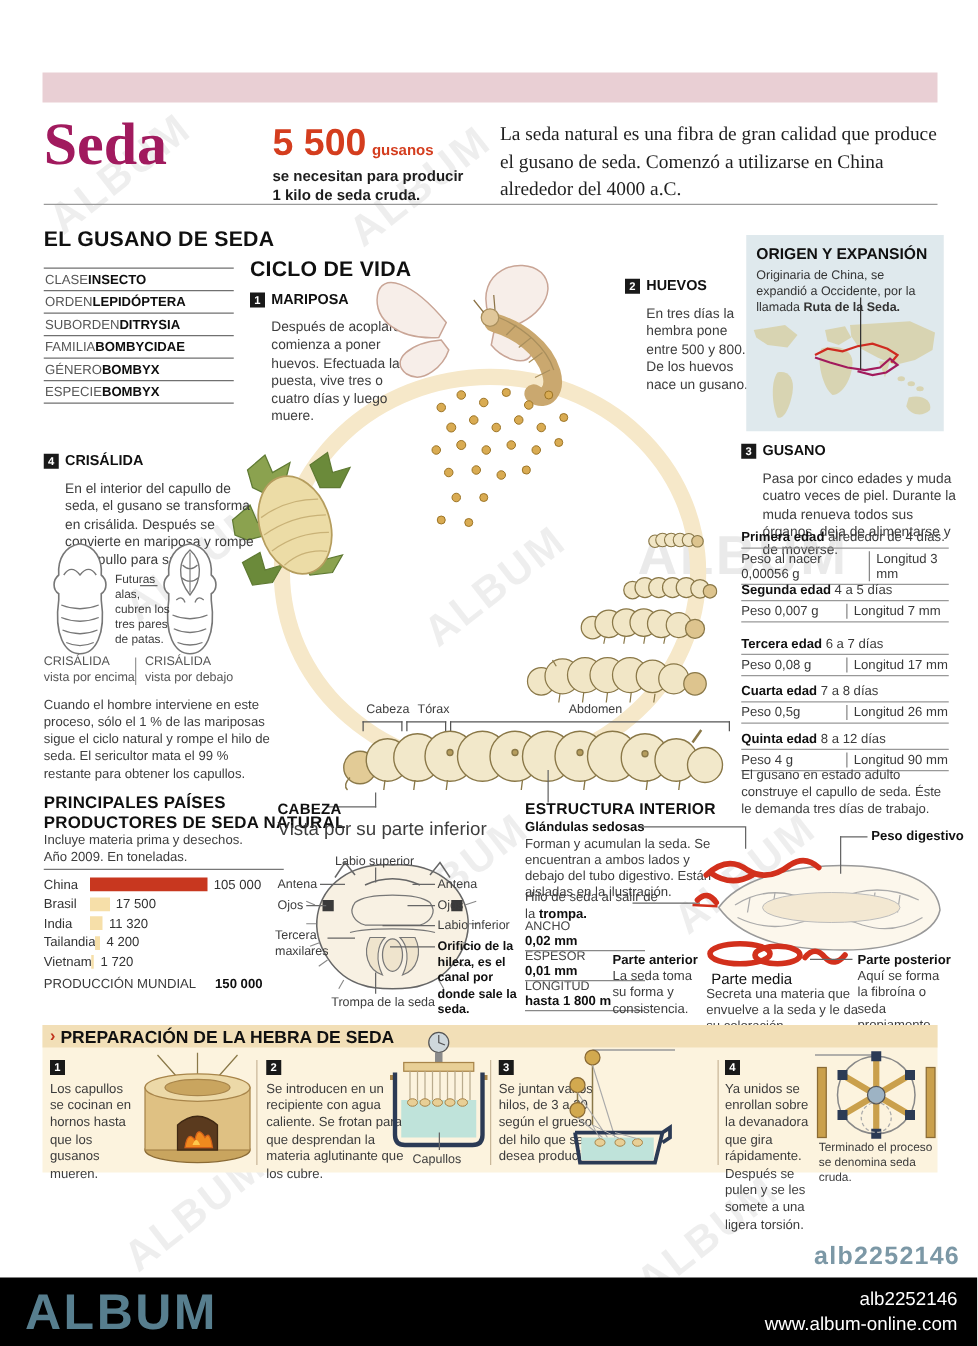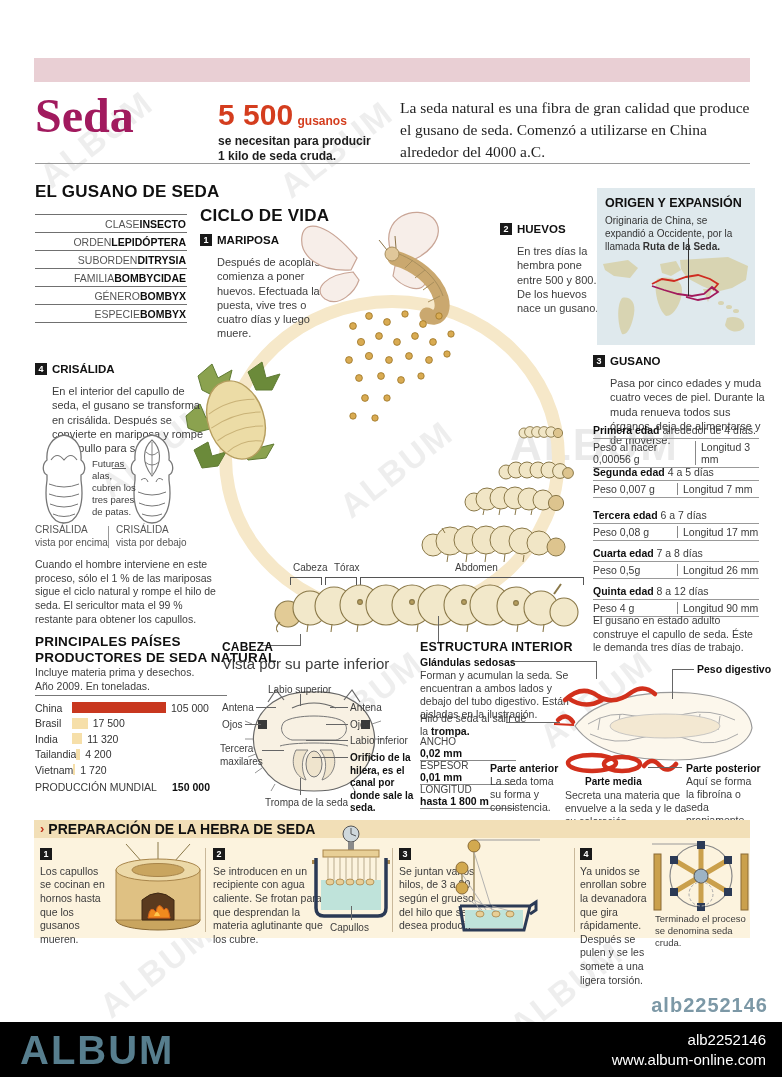--- a/index.html
+++ b/index.html
@@ -9,21 +9,21 @@
   .wm{position:absolute;color:#9a9a9a;opacity:.16;font-weight:bold;letter-spacing:2px;
       transform:rotate(-38deg);pointer-events:none;white-space:nowrap}
   .rule{position:absolute;border-top:1px solid #9a9a9a}
   .ln{position:absolute;background:#666}
   .sec-title{position:absolute;font-weight:bold;color:#101010;letter-spacing:.2px}
   .badge{display:inline-block;background:#191919;color:#fff;font-size:9px;font-weight:bold;
          width:12px;height:12px;line-height:12px;text-align:center;vertical-align:top}
   .step-title{font-weight:bold;font-size:11.5px;color:#101010;margin-left:5px;vertical-align:top}
   .bt{font-size:11px;line-height:1.3;color:#3d3d3d}
   .tax{position:absolute;width:152px}
-  .tax-row{display:flex;justify-content:flex-end;border-top:1px solid #707070;
+  .tax-row{display:flex;justify-content:flex-start;border-top:1px solid #707070;
            font-size:10.5px;padding:3px 1px 2px}
   .tax-row:last-child{border-bottom:1px solid #707070}
   .tax-l{color:#555}.tax-v{font-weight:bold;color:#0e0e0e}
   .age{position:absolute;width:166px;font-size:10.5px}
   .age-h b{color:#101010}
   .age-r{display:flex;border-top:1px solid #999;border-bottom:1px solid #999;margin-top:2px;padding:2px 0}
   .age-r .lg{border-left:1px solid #888;padding-left:5px;margin-left:6px}
   .age-r .ps{flex:0 0 78px}
   .bar-row{display:flex;align-items:center;height:15.5px;font-size:10.5px;color:#333}
   .bar-lab{flex:0 0 37px;white-space:nowrap}
@@ -441,21 +441,21 @@
       <path d="M28,40 Q45,52 62,42"></path>
       <ellipse cx="52" cy="105" rx="24" ry="8"></ellipse>
       <ellipse cx="82" cy="106" rx="18" ry="7"></ellipse>
       <path d="M104,108 Q112,98 120,108 Q128,116 136,106"></path>
       <path d="M18,62 Q26,54 33,64"></path>
     </g>
     <path d="M14,66 L34,67" stroke="#d2301c" stroke-width="2"></path>
   </svg>
   <div class="lab10" style="left:490px;top:762px;font-weight:bold;color:#101010;font-size:10.5px">Parte anterior</div>
   <div class="lab10" style="left:490px;top:775px;width:72px;font-size:10.5px">La seda toma su forma y consistencia.</div>
-  <div class="lab10" style="left:585px;top:776px;font-weight:bold;color:#101010;font-size:10px">Parte media</div>
+  <div class="lab10" style="left:569px;top:776px;font-weight:normal;color:#101010;font-size:12px">Parte media</div>
   <div class="lab10" style="left:565px;top:789px;width:132px;font-size:10.5px">Secreta una materia que envuelve a la seda y le da su coloración.</div>
   <div class="lab10" style="left:686px;top:762px;font-weight:bold;color:#101010;font-size:10.5px">Parte posterior</div>
   <div class="lab10" style="left:686px;top:775px;width:66px;font-size:10.5px">Aquí se forma la fibroína o seda propiamente dicha.</div>
   <div class="ln" style="left:648px;top:767px;width:34px;height:1px"></div>
   <div class="lab10" style="left:697px;top:663px;font-weight:bold;color:#101010;font-size:10.5px">Peso digestivo</div>
   <div class="ln" style="left:672px;top:669px;width:22px;height:1px"></div>
   <div class="ln" style="left:672px;top:669px;width:1px;height:30px"></div>
 
   <div class="abs" style="left:34px;top:820px;width:716px;height:118px;background:#fcf3de">
     <div style="height:18px;background:#f2dfb7;display:flex;align-items:center">

